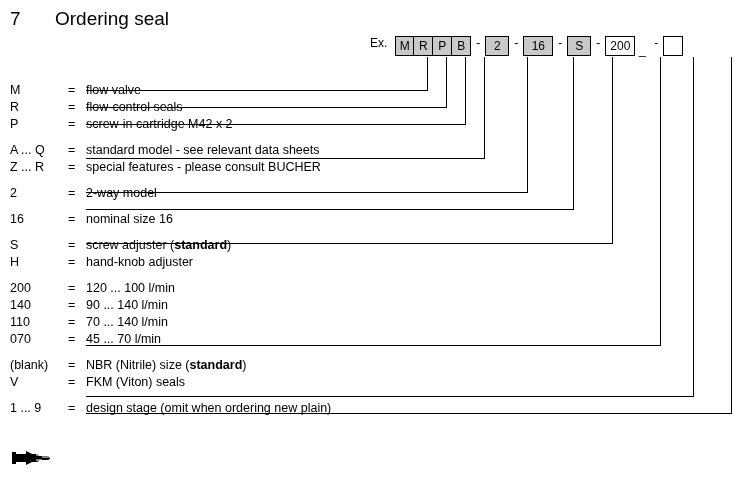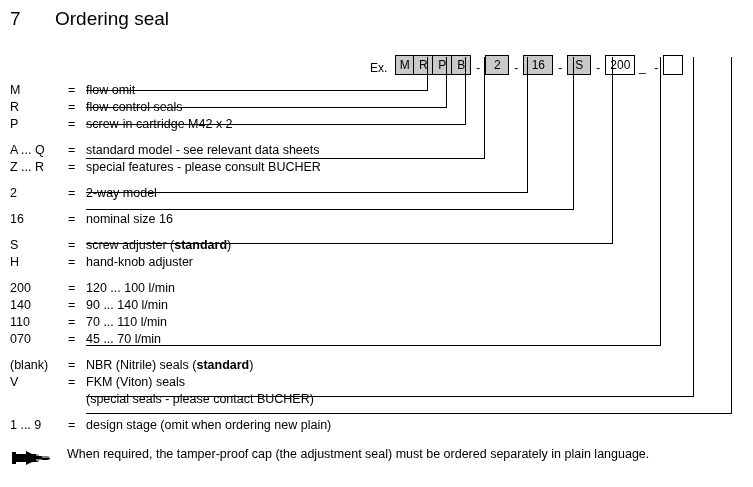--- a/index.html
+++ b/index.html
@@ -36,23 +36,22 @@
   .header-title {
     font-size: 19px;
   }
 
   
   .ex-row {
     position: absolute;
     left: 370px;
     top: 36px;
     display: flex;
-    align-items: flex-end;
+    align-items: flex-start;
     height: 22px;
-    margin-top: 17px;
   }
   .ex-label {
     font-size: 12px;
     margin-right: 8px;
   }
   .code-box {
     width: 19px;
     height: 20px;
     border: 1px solid #000;
     background: #c9c9c9;
@@ -229,21 +228,21 @@
   <div class="ln ln-h" style="left:86px; top:396px; width:608px;"></div>
 
   <div class="ln ln-v" style="left:731px; top:57px; height:356px;"></div>
   <div class="ln ln-h" style="left:86px; top:413px; width:646px;"></div>
 
   <div class="legend">
 
     <div class="legend-row">
       <span class="lg-key">M</span>
       <span class="lg-eq">=</span>
-      <span class="lg-val">flow omit</span>
+      <span class="lg-val">flow valve</span>
     </div>
 
     <div class="legend-row">
       <span class="lg-key">R</span>
       <span class="lg-eq">=</span>
       <span class="lg-val">flow-control seals</span>
     </div>
 
     <div class="legend-row">
       <span class="lg-key">P</span>
@@ -306,65 +305,59 @@
 
     <div class="legend-row">
       <span class="lg-key">140</span>
       <span class="lg-eq">=</span>
       <span class="lg-val">90 ... 140 l/min</span>
     </div>
 
     <div class="legend-row">
       <span class="lg-key">110</span>
       <span class="lg-eq">=</span>
-      <span class="lg-val">70 ... 110 l/min</span>
+      <span class="lg-val">70 ... 140 l/min</span>
     </div>
 
     <div class="legend-row">
       <span class="lg-key">070</span>
       <span class="lg-eq">=</span>
       <span class="lg-val">45 ... 70 l/min</span>
     </div>
 
     <div class="spacer-row"></div>
 
     <div class="legend-row">
       <span class="lg-key">(blank)</span>
       <span class="lg-eq">=</span>
-      <span class="lg-val"><span>NBR (Nitrile) seals  (</span><b>standard</b><span>)</span></span>
+      <span class="lg-val"><span>NBR (Nitrile) size  (</span><b>standard</b><span>)</span></span>
     </div>
 
     <div class="legend-row">
       <span class="lg-key">V</span>
       <span class="lg-eq">=</span>
       <span class="lg-val">FKM (Viton) seals</span>
     </div>
 
-    <div class="legend-row">
-      <span class="lg-key"></span>
-      <span class="lg-eq"></span>
-      <span class="lg-val">(special seals - please contact BUCHER)</span>
-    </div>
 
     <div class="spacer-row"></div>
 
     <div class="legend-row">
       <span class="lg-key">1 ... 9</span>
       <span class="lg-eq">=</span>
       <span class="lg-val">design stage (omit when ordering new plain)</span>
     </div>
 
   </div>
 
   <div class="note">
     <svg class="note-hand" viewBox="0 0 44 20">
       <path d="M2 6 h12 v-3 l6 3 h4 c2 0 3 1 3 2 h8 c2 0 3 1 3 2 c0 1 -1 2 -3 2 h-8 c0 1 -1 2 -3 2 h-4 l-6 3 v-3 h-12 z" fill="#000000"></path>
       <rect x="0" y="4" width="4" height="12" fill="#000000"></rect>
       <path d="M30 9 h10" stroke="#ffffff" stroke-width="1" fill="none"></path>
       <path d="M24 7 h6" stroke="#ffffff" stroke-width="1" fill="none"></path>
       <path d="M24 12 h6" stroke="#ffffff" stroke-width="1" fill="none"></path>
     </svg>
     <div class="note-text">
-      <div>When required, the tamper-proof cap (the adjustment seal) must be ordered separately in plain language.</div>
     </div>
   </div>
 
 </div>
 
 </body></html>

